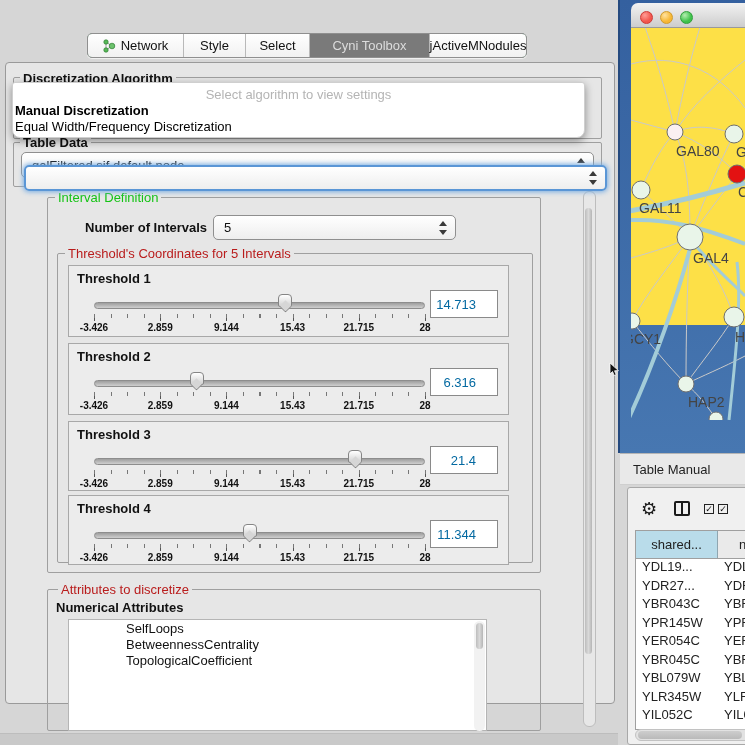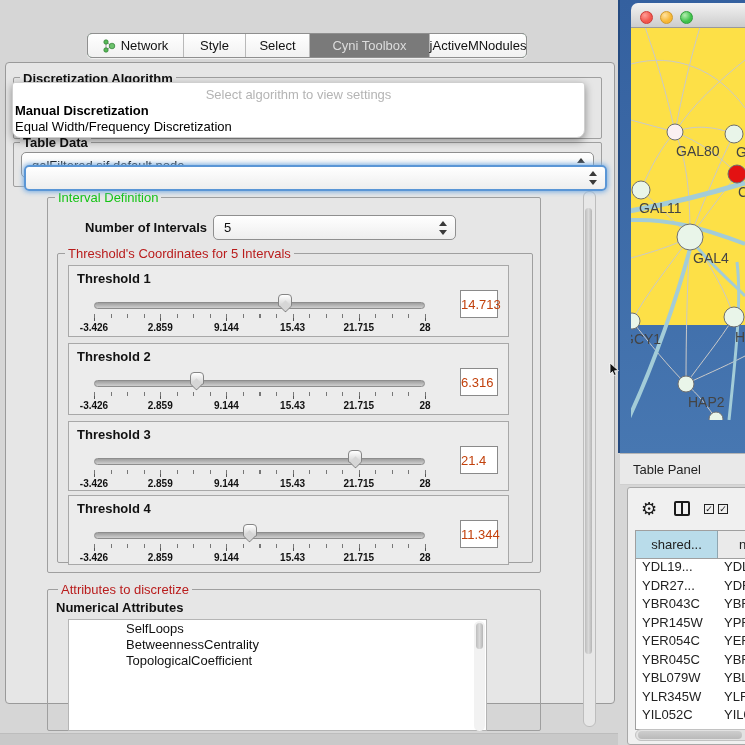--- a/index.html
+++ b/index.html
@@ -69,22 +69,22 @@
              background:#d6d6d6;border-right:1px solid #858585;border-bottom:1px solid #858585;
              transform:rotate(45deg);border-radius:0 0 2px 0;}
   .ticks-minor{position:absolute;left:25px;top:48px;width:332px;height:4px;
       background:repeating-linear-gradient(90deg,#777 0 1px,transparent 1px 16.55px);}
   .ticks-major{position:absolute;left:25px;top:48px;width:332px;height:7px;
       background:repeating-linear-gradient(90deg,#555 0 1px,transparent 1px 66.2px);}
   .tick-labels{position:absolute;left:25px;top:56px;width:331px;height:12px;}
   .tick-labels span{position:absolute;transform:translateX(-50%);font-size:10px;
                     font-weight:bold;color:#111;white-space:nowrap;}
   .p0{left:0}.p20{left:20%}.p40{left:40%}.p60{left:60%}.p80{left:80%}.p100{left:100%}
-  .t-value{position:absolute;right:10px;top:24px;width:38px;height:28px;background:#fff;
-           border:1px solid #8a8a8a;font-size:13px;color:#c2410c;text-align:right;
+  .t-value{position:absolute;right:10px;top:24px;width:68px;height:28px;background:#fff;
+           border:1px solid #8a8a8a;font-size:13px;color:#0369a1;text-align:right;
            line-height:28px;padding-right:21px;box-sizing:border-box;}
   
   #attr-list{position:absolute;background:#fff;border:1px solid #b5b5b5;box-sizing:border-box;}
   #attr-list .row{font-size:13px;color:#111;padding:1px 0 1px 13px;height:14px;}
   
   .push-btn{position:absolute;border:1px solid #8f8f8f;border-radius:5px;
             background:linear-gradient(#ffffff,#e3e3e3);font-size:13px;color:#111;
             display:flex;align-items:center;justify-content:center;box-sizing:border-box;}
   
   #desktop{left:618px;top:0;width:127px;height:453px;
@@ -362,21 +362,21 @@
       <text x="639" y="213">GAL11</text>
       <text x="693" y="263">GAL4</text>
       <text x="623" y="344">GCY1</text>
       <text x="735" y="342">H</text>
       <text x="688" y="407">HAP2</text>
     </g>
   </svg>
 </div>
 
 <div id="table-panel-bar" class="abs">
-  <span class="title">Table Panel</span>
+  <span class="title">Table Manual</span>
 </div>
 
 <div id="table-card" class="abs">
   <span id="gear-icon">⚙</span>
   <span id="col-icon"></span>
   <span class="cb-icon" style="left:76px;">✓</span>
   <span class="cb-icon" style="left:90px;">✓</span>
 
   <div id="net-table">
     <div class="hdr">

